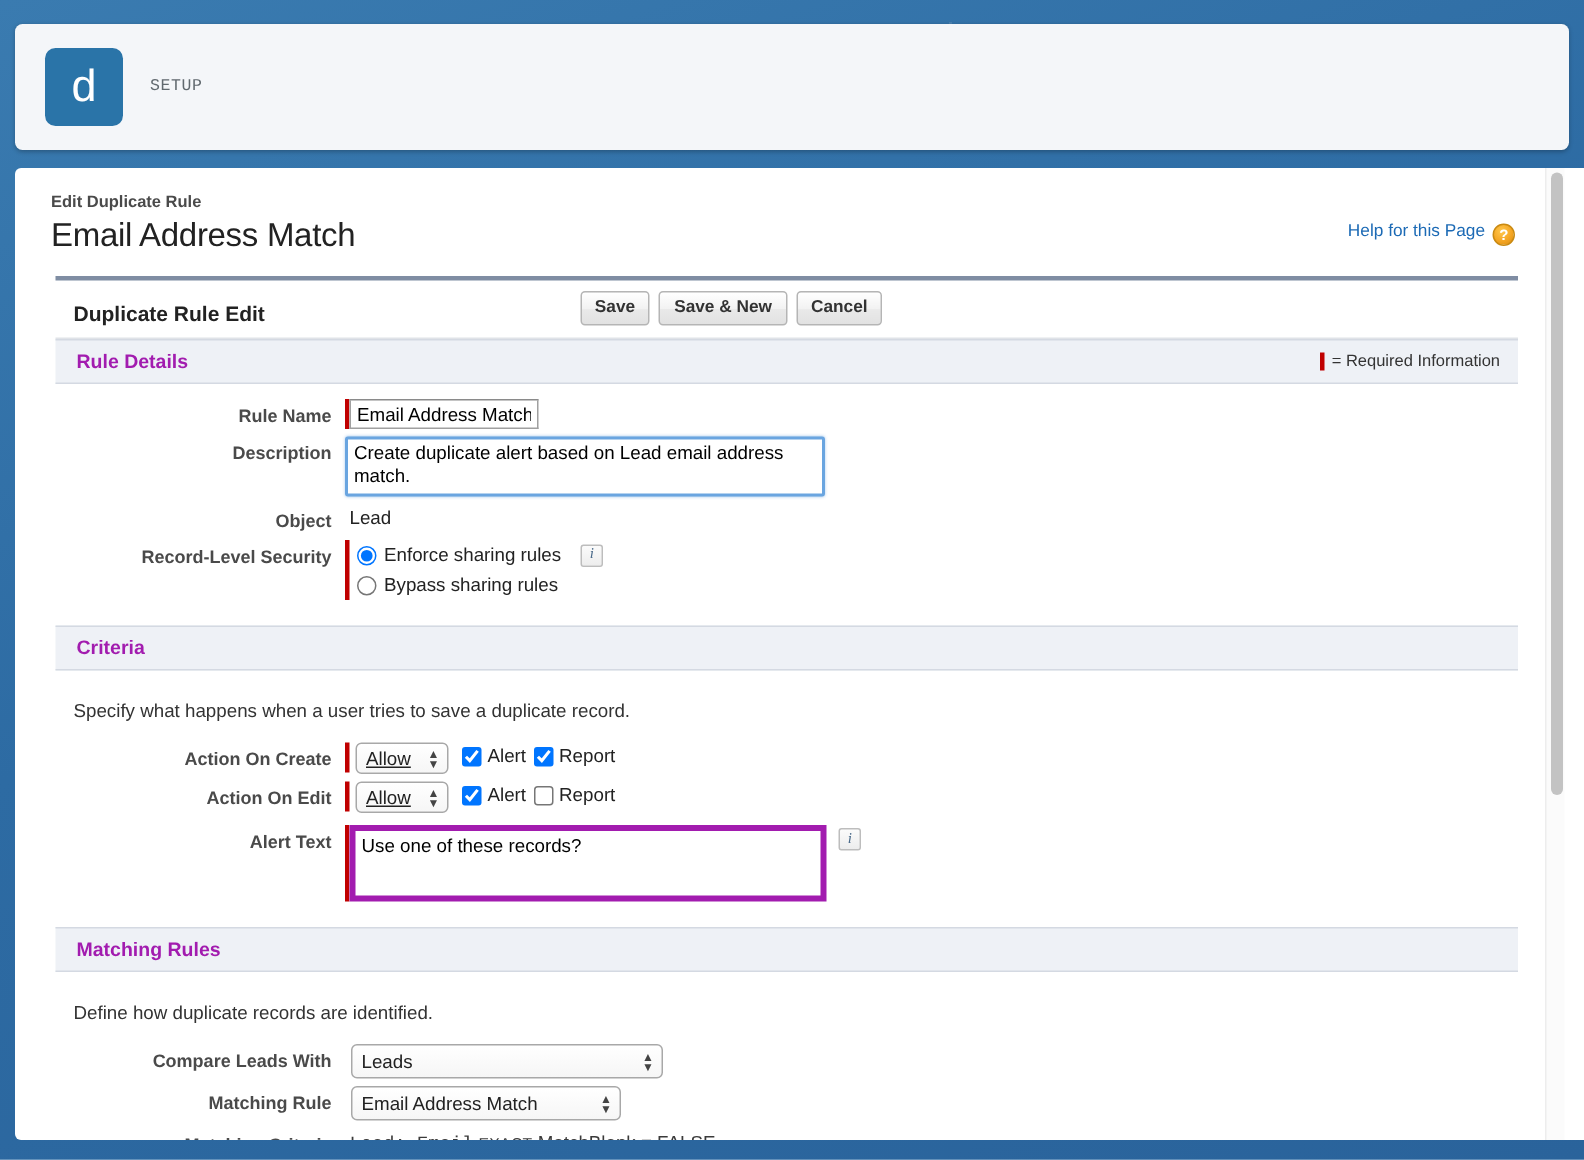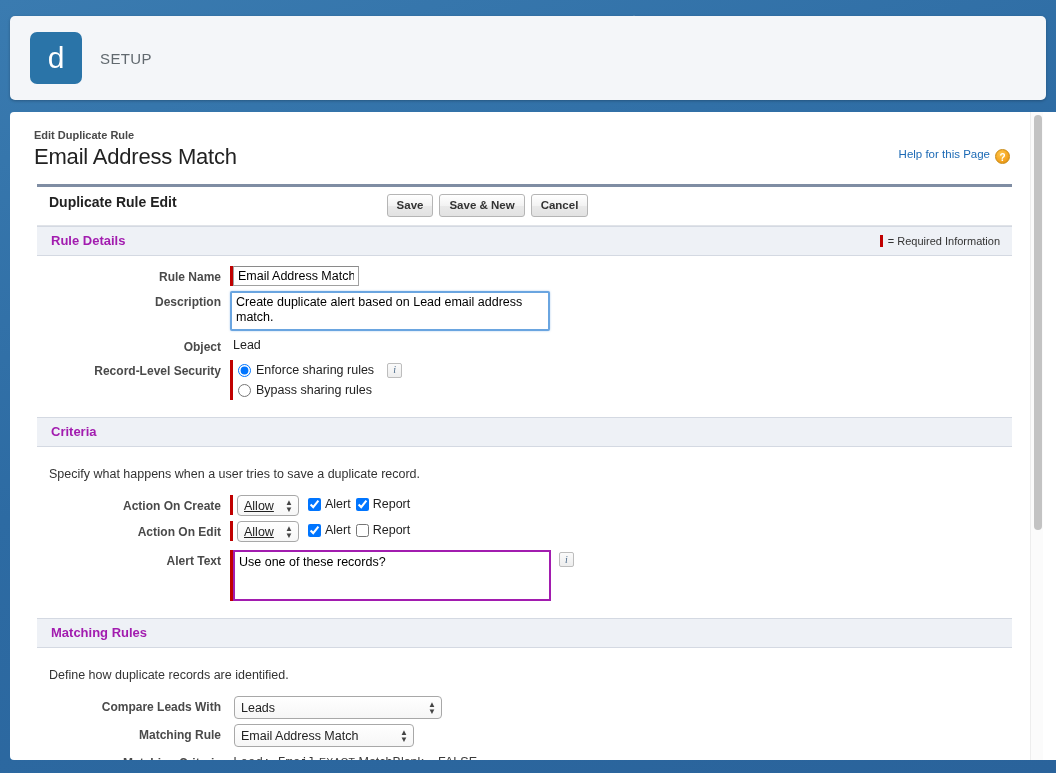--- a/index.html
+++ b/index.html
@@ -40,24 +40,25 @@
     font-size: 30px;
     font-weight: 400;
     display: flex;
     align-items: center;
     justify-content: center;
     line-height: 1;
     flex: none;
   }
   .setup-text { margin-left: 18px; }
   .setup-eyebrow {
-    font-size: 15px;
+    font-size: 11px;
     color: #61696f;
     letter-spacing: 0.4px;
     line-height: 15px;
+    font-family: Liberation Mono, monospace;
   }
   .setup-title {
     font-size: 23px;
     font-weight: bold;
     color: #2c3237;
     line-height: 29px;
     letter-spacing: -0.2px;
   }
 
   
@@ -117,21 +118,21 @@
   }
 
   
   .panel {
     margin: 14px 10px 0 13px;
     border-top: 3px solid #7f8da3;
     background: #ffffff;
   }
   .panel-topbar {
     display: flex;
-    align-items: flex-start;
+    align-items: flex-end;
     justify-content: flex-start;
     padding: 7px 10px 8px 10px;
     border-bottom: 1px solid #e0e3e8;
   }
   .panel-title {
     font-size: 14px;
     font-weight: bold;
     color: #222222;
     flex: none;
     padding-left: 2px;
@@ -239,21 +240,21 @@
     outline: none;
     line-height: 15px;
     box-shadow: 0 0 2px rgba(80,150,220,0.5);
   }
   .alert-ta {
     font-family: "Liberation Sans", sans-serif;
     font-size: 12.5px;
     color: #000000;
     width: 318px;
     height: 51px;
-    border: 2px solid #a21caf;
+    border: 4px solid #a21caf;
     padding: 3px 4px;
     resize: none;
     outline: none;
     line-height: 15px;
   }
   .plain-val {
     font-size: 12.5px;
     color: #222222;
     padding-top: 2px;
     padding-left: 3px;

